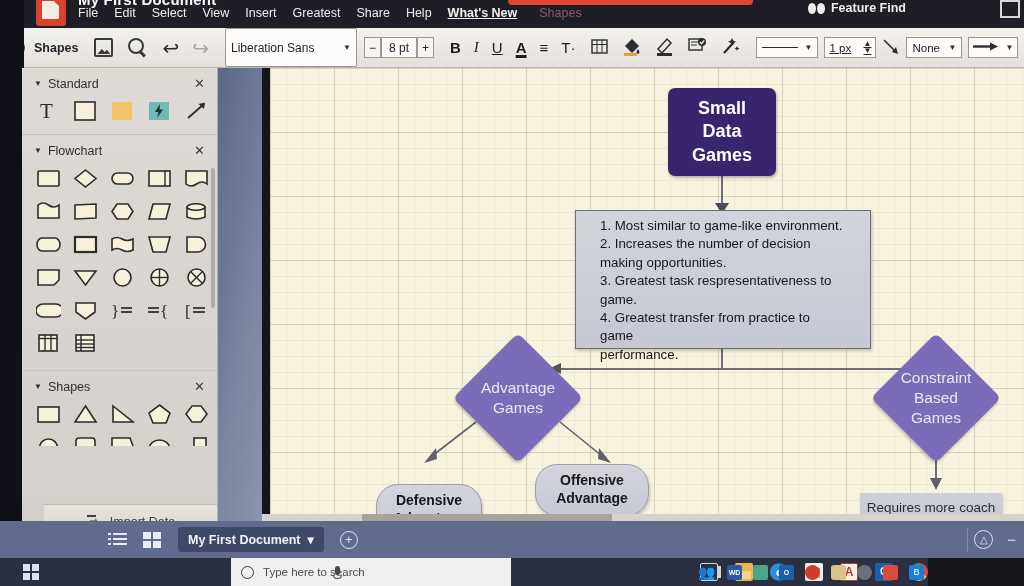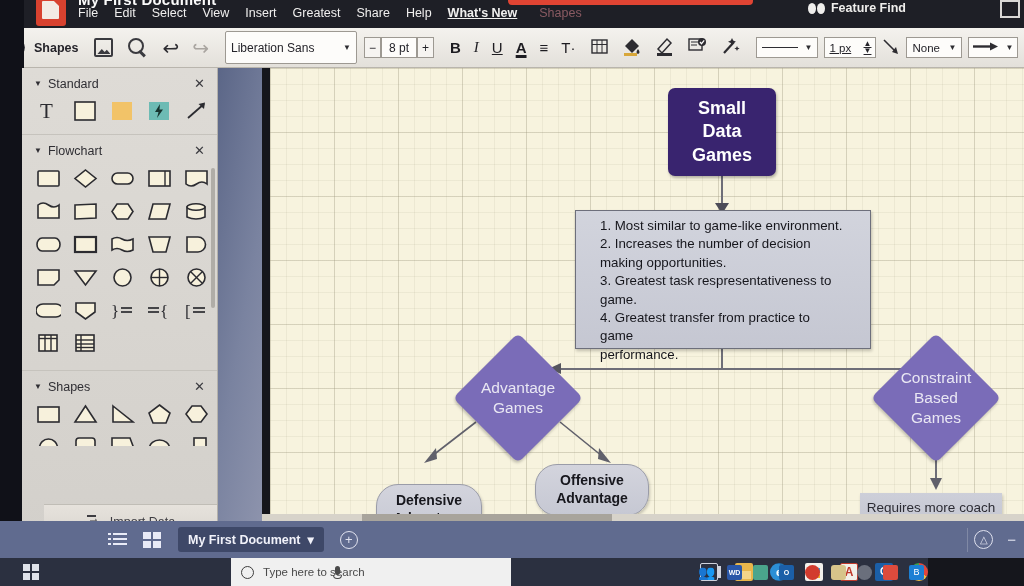--- a/index.html
+++ b/index.html
@@ -90,21 +90,21 @@
     content:""; position:absolute; left:1px; top:0; width:12px;height:12px;
     border:2px solid #3a3a3f; border-radius:50%;
   }
   .ico-search::after{
     content:""; position:absolute; right:1px; bottom:0px; width:8px;height:2.5px;
     background:#3a3a3f; transform:rotate(45deg); transform-origin:right;
   }
   .arrw{ font-size:20px; line-height:1; color:#2d2c31; font-family:"DejaVu Sans",sans-serif;}
   .arrw.dim{ color:#a9a5a0; }
   .fontsel{
-    width:132px; height:33px; background:#fdfcfa; border:1px solid #9d9992;
+    width:132px; height:39px; background:#fdfcfa; border:1px solid #9d9992;
     display:flex; align-items:center; justify-content:space-between;
     padding:0 5px; font-size:12px; border-radius:2px;
   }
   .caret{ font-size:8px; color:#2d2c31; }
   .sizebox{ display:flex; align-items:center; height:21px; }
   .sizebox span{
     border:1px solid #9d9992; background:#f6f4f1; height:21px; min-width:17px;
     display:flex; align-items:center; justify-content:center; font-size:12px;
   }
   .sizebox .val{ min-width:36px; background:#fdfcfa; }

